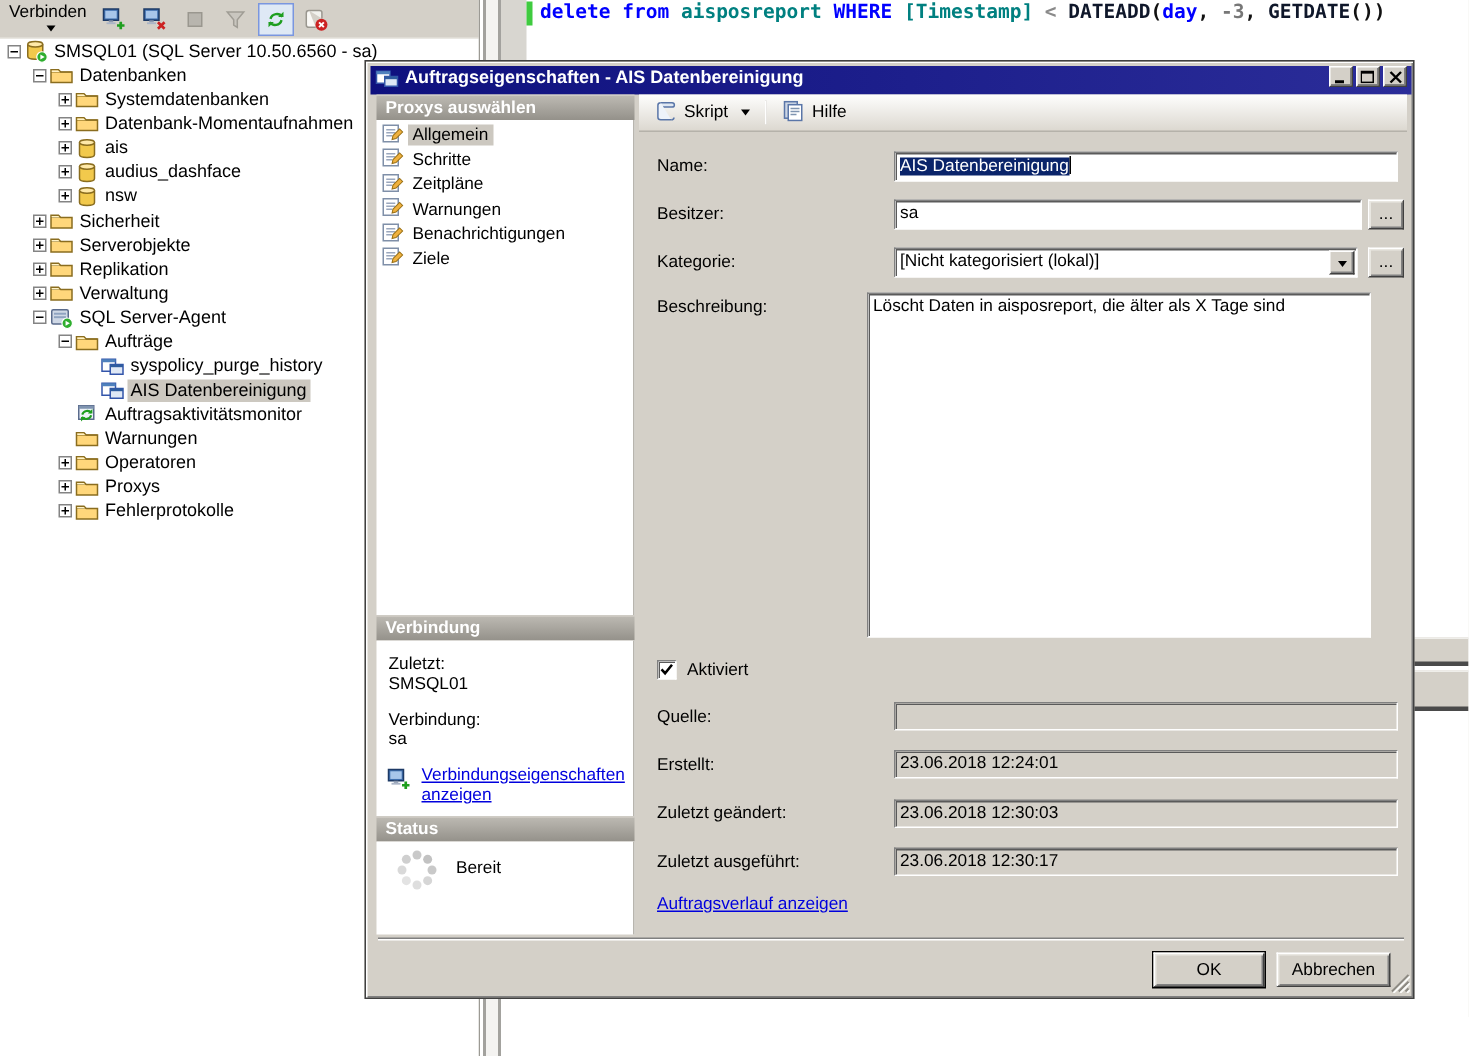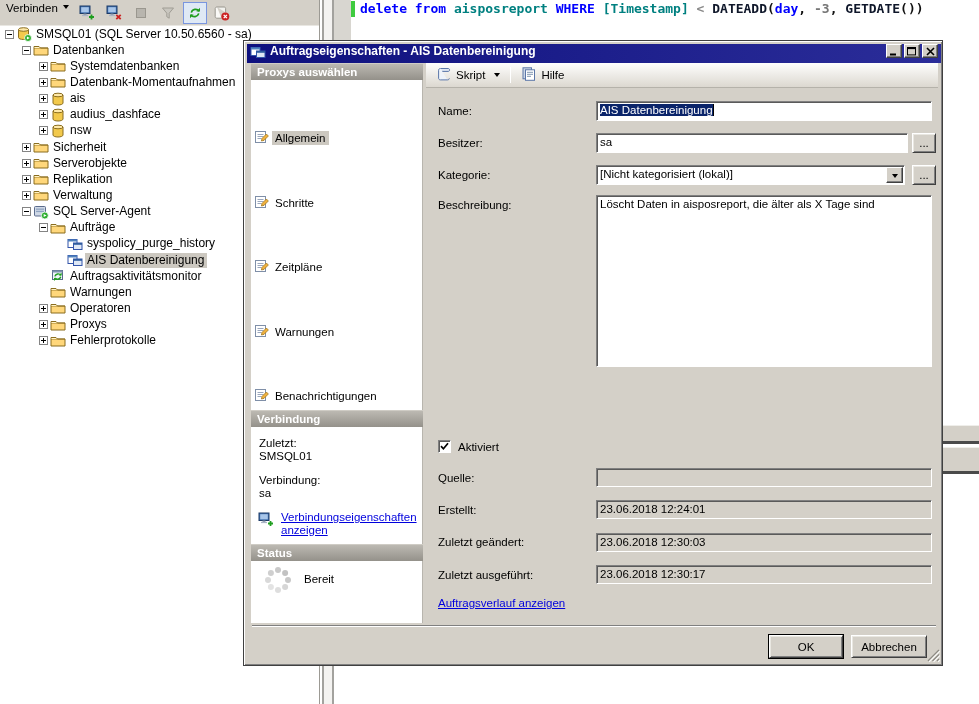--- a/index.html
+++ b/index.html
@@ -22,21 +22,21 @@
   #band2 { top:447px; height:27px; border-bottom:3px solid #4a4a4a; }
 
   
   #vsplit { left:322px; top:0; width:12px; height:704px; background:#f4f3f1;
     border-left:2px solid #a3a29e; border-right:2px solid #a3a29e; z-index:0; }
 
   
   #objexp { left:0; top:0; width:320px; height:704px; background:#fff; border-right:1px solid #9c9a94; z-index:0; }
   #oe-toolbar { left:0; top:0; width:100%; height:26px; background:#d4d0c8;
     border-bottom:1px solid #e9e7e2; display:flex; align-items:center; padding-left:2px; gap:2px; }
-  .oe-btn { display:flex; height:22px; padding:0 4px; }
+  .oe-btn { display:flex; align-items:center; height:22px; padding:0 4px;flex-direction:column; }
   .caret-down { width:0; height:0; border:3px solid transparent; border-top:4px solid #000;
     display:inline-block; margin-left:5px; margin-top:3px; }
   .oe-ico { width:24px; height:22px; display:flex; align-items:center; justify-content:center; }
   .oe-ico.boxed { border:1px solid #7a96df; background:#dfe9f5; }
   #tree { left:0; top:26px; width:100%; height:678px; background:#fff; font-size:12px; }
   .trow { display:flex; align-items:center; height:16.15px; white-space:nowrap; }
   .texp { width:13px; display:flex; align-items:center; justify-content:center; flex:0 0 13px; }
   .expbox { width:9px; height:9px; border:1px solid #848484; background:#fff; position:relative; }
   .expbox::before { content:""; position:absolute; left:1px; top:3px; width:5px; height:1px; background:#000; }
   .expbox.plus::after { content:""; position:absolute; left:3px; top:1px; width:1px; height:5px; background:#000; }
@@ -52,21 +52,21 @@
   #title-text { color:#fff; font-weight:bold; font-size:12px; margin-left:4px; flex:1;
     overflow:hidden; white-space:nowrap; }
   .tb-btn { width:16px; height:14px; background:#d4d0c8; border:1px solid;
     border-color:#fff #404040 #404040 #fff; box-shadow: inset -1px -1px 0 #808080;
     display:flex; align-items:center; justify-content:center; margin-left:2px; }
   .pane-hdr { left:7px; width:172px; height:17px; color:#fff; font-weight:bold;
     background:linear-gradient(180deg,#bcb9b2 0%,#94918a 100%); border-top:1px solid #cfccc5;
     padding:2px 0 0 6px; }
   .whitebox { left:7px; width:172px; background:#fff; border-right:1px solid #b8b5ae; }
   #pages { top:39px; height:330px; padding-top:2px; }
-  .prow { display:flex; align-items:center; height:16.5px; padding-left:3px; white-space:nowrap;margin-top:48px; }
+  .prow { display:flex; align-items:center; height:16.5px; padding-left:3px; white-space:nowrap; }
   .picon { width:18px; flex:0 0 18px; }
   .plabel { padding:1px 3px; }
   .prow.sel .plabel { background:#ccc8c0; }
   #connarea { top:386px; height:117px; }
   #statusarea { top:520px; height:62px; }
   .side-label { color:#000; }
   a.lnk, .lnk { color:#0000dd; text-decoration:underline; cursor:pointer; }
 
   #main-toolbar { left:182px; top:22px; width:512px; height:25px;
     background:linear-gradient(180deg,#fefefd,#dcd8d0); border-bottom:1px solid #b5b2aa;
@@ -568,21 +568,21 @@
     <div class="abs dots-btn" style="left:668px;top:92px;width:24px;height:20px">...</div>
 
     <div class="abs flabel" style="left:194px;top:128px">Kategorie:</div>
     <div class="abs sunken" style="left:352px;top:124px;width:309px;height:20px;padding-right:20px">
       <span>[Nicht kategorisiert (lokal)]</span>
       <span class="combo-arrow"></span>
     </div>
     <div class="abs dots-btn" style="left:668px;top:124px;width:24px;height:20px">...</div>
 
     <div class="abs flabel" style="left:194px;top:158px">Beschreibung:</div>
-    <div class="abs sunken" style="left:352px;top:154px;width:336px;height:172px;white-space:normal">Löscht Daten in aisposreport, die älter als X Tage sind</div>
+    <div class="abs sunken" style="left:334px;top:154px;width:336px;height:230px;white-space:normal">Löscht Daten in aisposreport, die älter als X Tage sind</div>
 
     <span class="abs checkbox" style="left:194px;top:399px">
       <svg width="9" height="9" viewBox="0 0 9 9">
           <path d="M1 4.2L3.4 6.8L8 1.2" fill="none" stroke="#000" stroke-width="1.7"></path>
         </svg>
       </span>
     <div class="abs flabel" style="left:214px;top:400px">Aktiviert</div>
 
     <div class="abs flabel" style="left:194px;top:431px">Quelle:</div>
     <div class="abs sunken disabled" style="left:352px;top:427px;width:336px;height:19px"></div>

